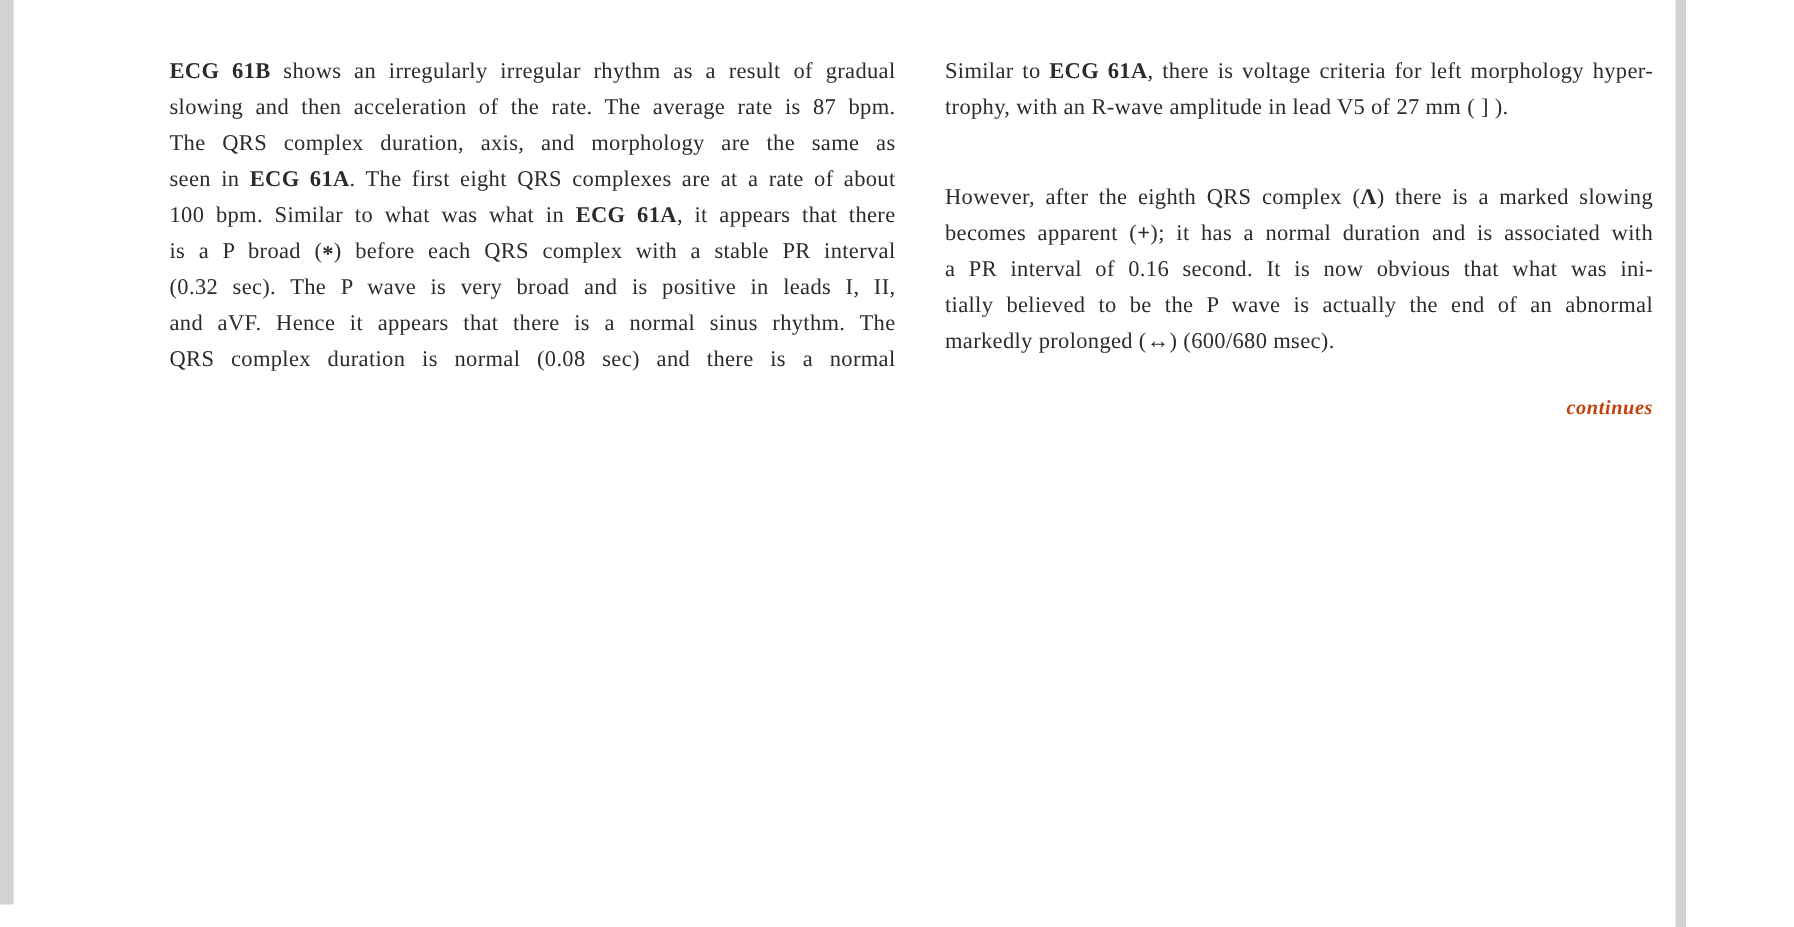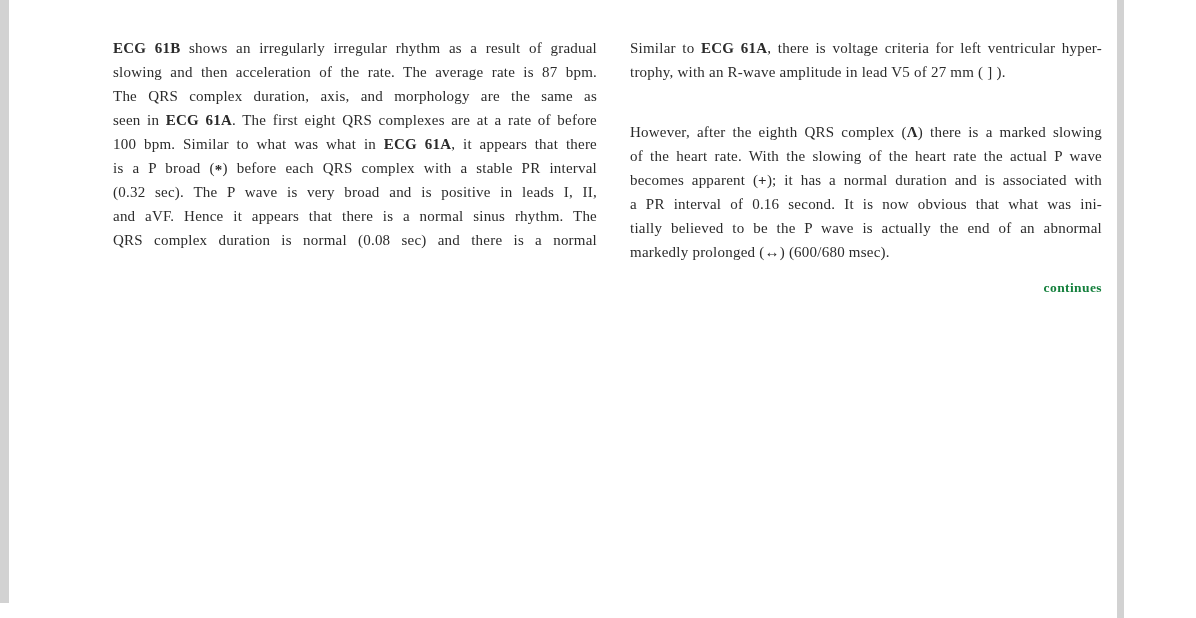--- a/index.html
+++ b/index.html
@@ -46,56 +46,56 @@
   }
   .line.last {
     text-align: right;
     text-align-last: left;
   }
   .b { font-weight: 700; }
   .low { vertical-align: -0.13em; }
   .continues {
     position: absolute;
     right: 0;
-    top: 244px;
+    top: 228px;
     font-size: 13.5px;
     font-weight: 700;
-    color: #15803d;
+    font-style: italic;
+    color: #c2410c;
     letter-spacing: 0.03em;
   }
 </style>
 </head>
 <body>
 
 <div class="page">
   <div class="edge-left"></div>
   <div class="edge-right"></div>
 
   <div class="col col-left">
       <div class="para">
         <div class="line"><span class="b">ECG 61B</span><span> shows an irregularly irregular rhythm as a result of gradual</span></div>
         <div class="line"><span>slowing and then acceleration of the rate. The average rate is 87 bpm.</span></div>
         <div class="line"><span>The QRS complex duration, axis, and morphology are the same as</span></div>
-        <div class="line"><span>seen in </span><span class="b">ECG 61A</span><span>. The first eight QRS complexes are at a rate of before</span></div>
+        <div class="line"><span>seen in </span><span class="b">ECG 61A</span><span>. The first eight QRS complexes are at a rate of about</span></div>
         <div class="line"><span>100 bpm. Similar to what was what in </span><span class="b">ECG 61A</span><span>, it appears that there</span></div>
         <div class="line"><span>is a P broad (</span><span class="b low">*</span><span>) before each QRS complex with a stable PR interval</span></div>
         <div class="line"><span>(0.32 sec). The P wave is very broad and is positive in leads I, II,</span></div>
         <div class="line"><span>and aVF. Hence it appears that there is a normal sinus rhythm. The</span></div>
         <div class="line"><span>QRS complex duration is normal (0.08 sec) and there is a normal</span></div>
       </div>
     </div>
 
   <div class="col col-right">
     <span class="continues">continues</span>
   <div class="para">
-        <div class="line"><span>Similar to </span><span class="b">ECG 61A</span><span>, there is voltage criteria for left ventricular hyper-</span></div>
+        <div class="line"><span>Similar to </span><span class="b">ECG 61A</span><span>, there is voltage criteria for left morphology hyper-</span></div>
         <div class="line last"><span>trophy, with an R-wave amplitude in lead V5 of 27 mm ( ] ).</span></div>
       </div>
       <div class="para">
         <div class="line"><span>However, after the eighth QRS complex (</span><span class="b">Λ</span><span>) there is a marked slowing</span></div>
-        <div class="line"><span>of the heart rate. With the slowing of the heart rate the actual P wave</span></div>
         <div class="line"><span>becomes apparent (</span><span class="b">+</span><span>); it has a normal duration and is associated with</span></div>
         <div class="line"><span>a PR interval of 0.16 second. It is now obvious that what was ini-</span></div>
         <div class="line"><span>tially believed to be the P wave is actually the end of an abnormal</span></div>
         <div class="line last"><span>markedly prolonged (</span><span class="b">↔</span><span>) (600/680 msec).</span></div>
       </div>
     </div>
 </div>
 
 </body></html>

